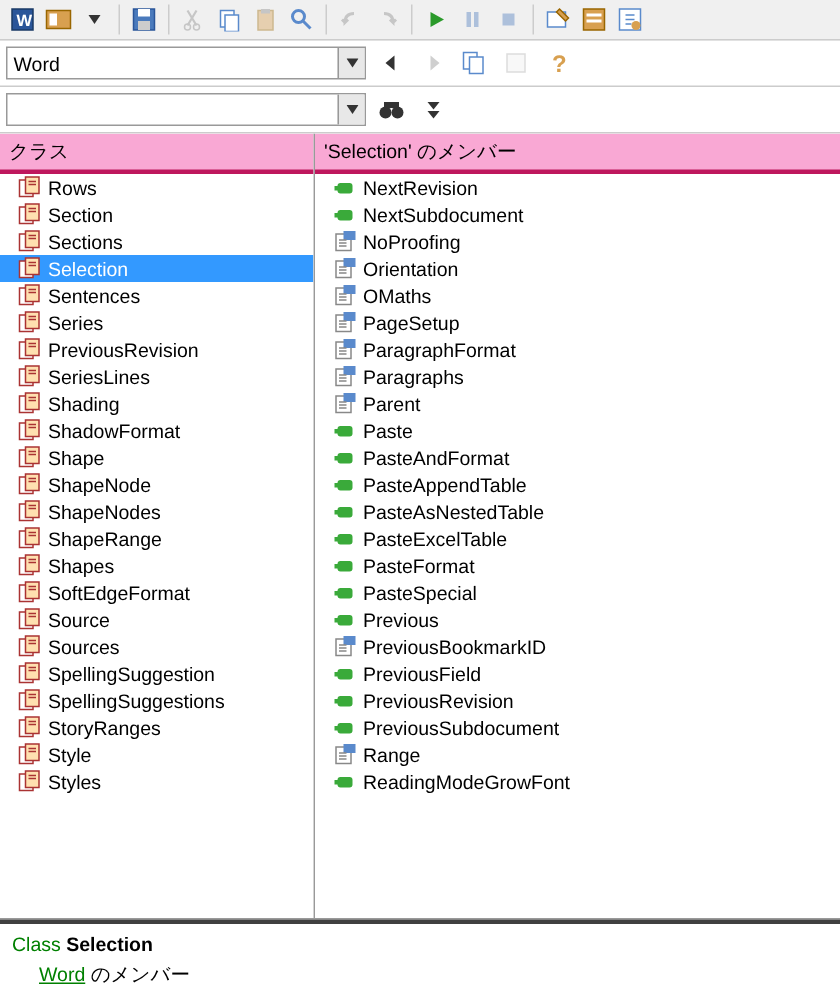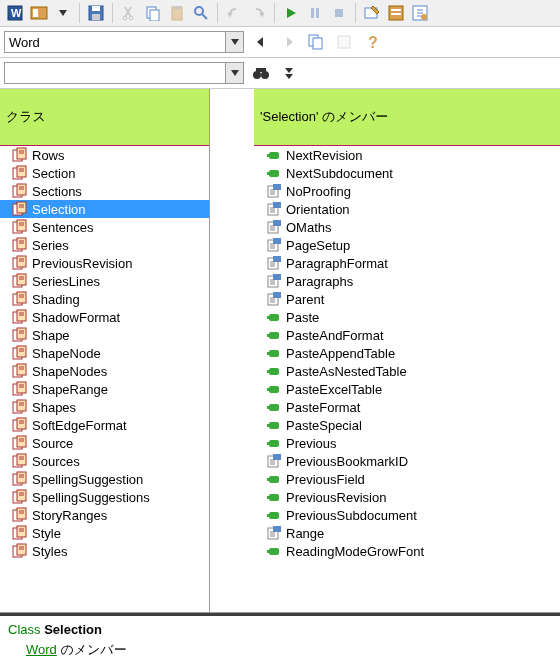--- a/index.html
+++ b/index.html
@@ -71,25 +71,25 @@
     display: flex;
     overflow: hidden;
     border-bottom: 1px solid #999;
   }
   .panel {
     display: flex;
     flex-direction: column;
     overflow: hidden;
   }
   .panel-l { width: 210px; border-right: 1px solid #999; background: #f0f0f0; }
-  .panel-r { flex: 1; margin-left: 44px; }
+  .panel-r { flex: 1; }
   .panel-header {
-    padding: 19px 6px;
-    background: #bef264;
-    border-bottom: 1px solid #be185d;
+    padding: 3px 6px;
+    background: #f9a8d4;
+    border-bottom: 3px solid #be185d;
     font-size: 13px;
   }
   .list-wrap {
     flex: 1;
     overflow-y: scroll;
     background: #fff;
   }
   .list-wrap::-webkit-scrollbar { width: 17px; }
   .list-wrap::-webkit-scrollbar-track { background: #f0f0f0; }
   .list-wrap::-webkit-scrollbar-thumb { background: #c0c0c0; border: 1px solid #a0a0a0; }

